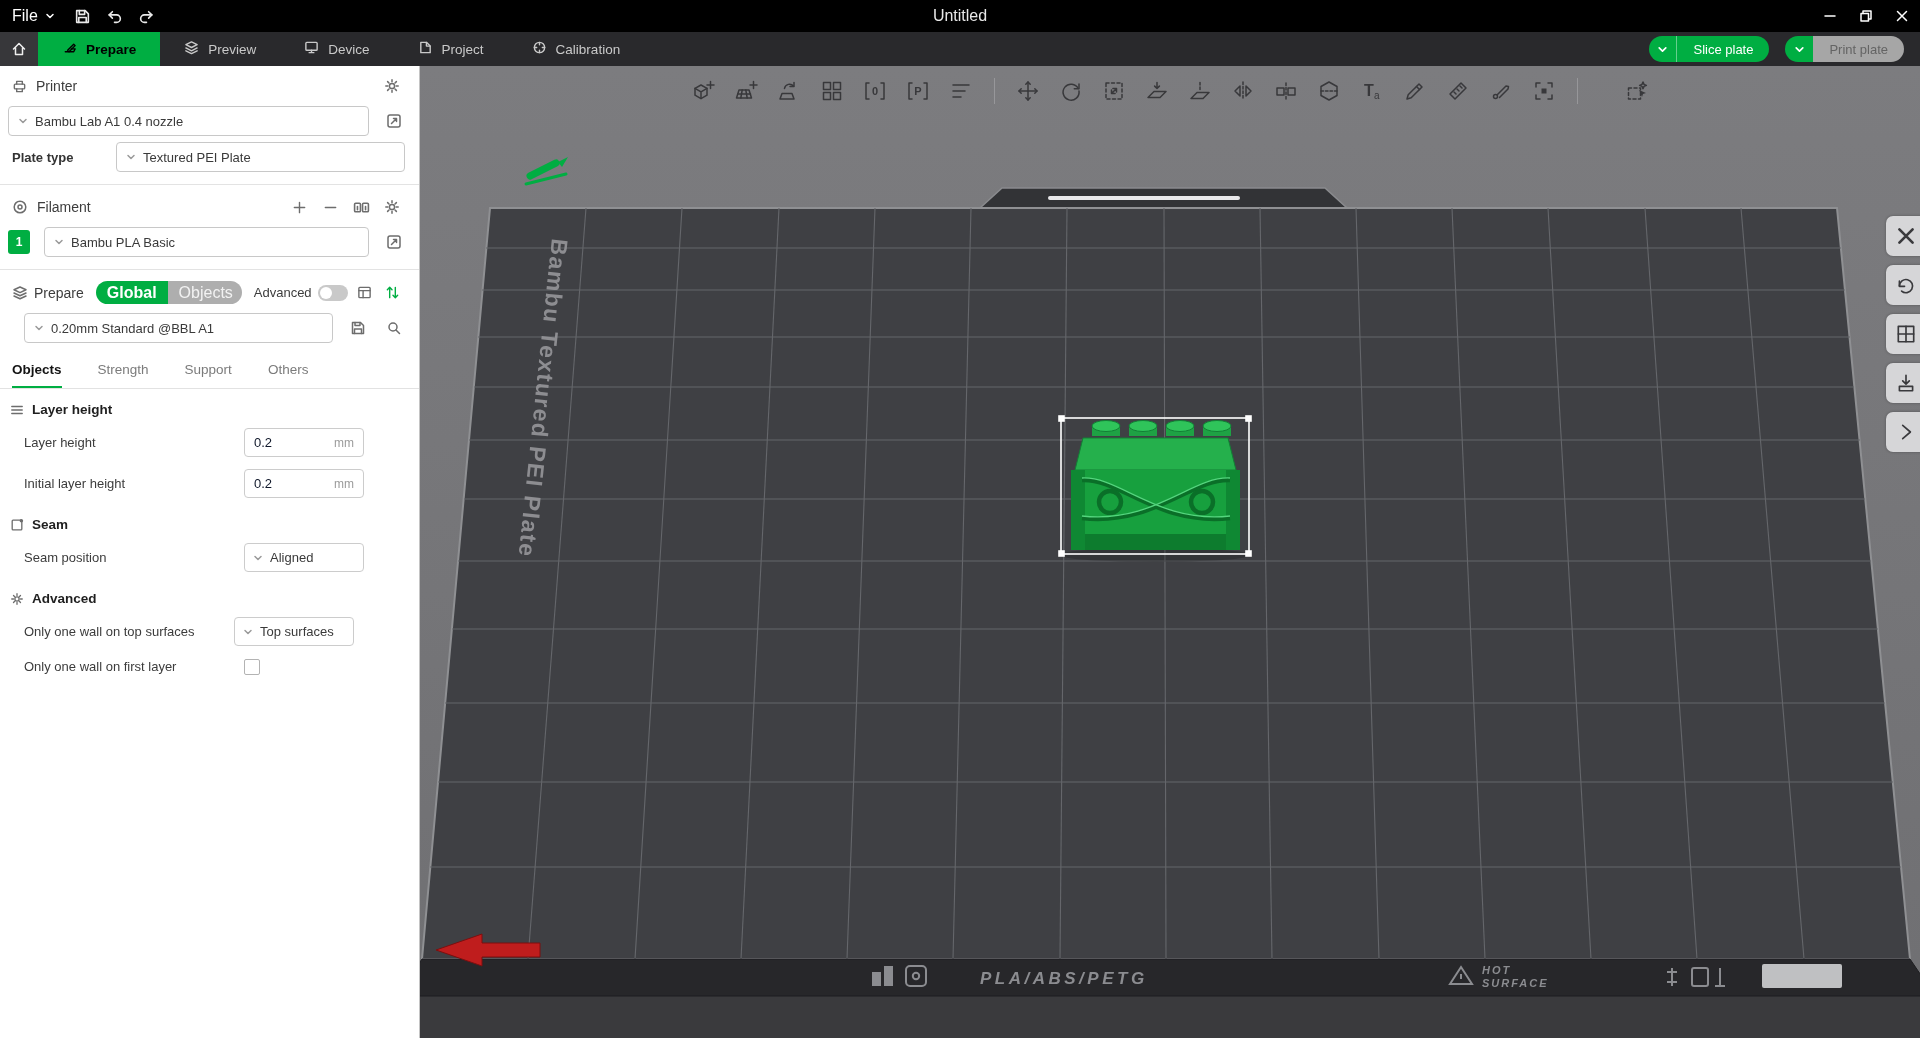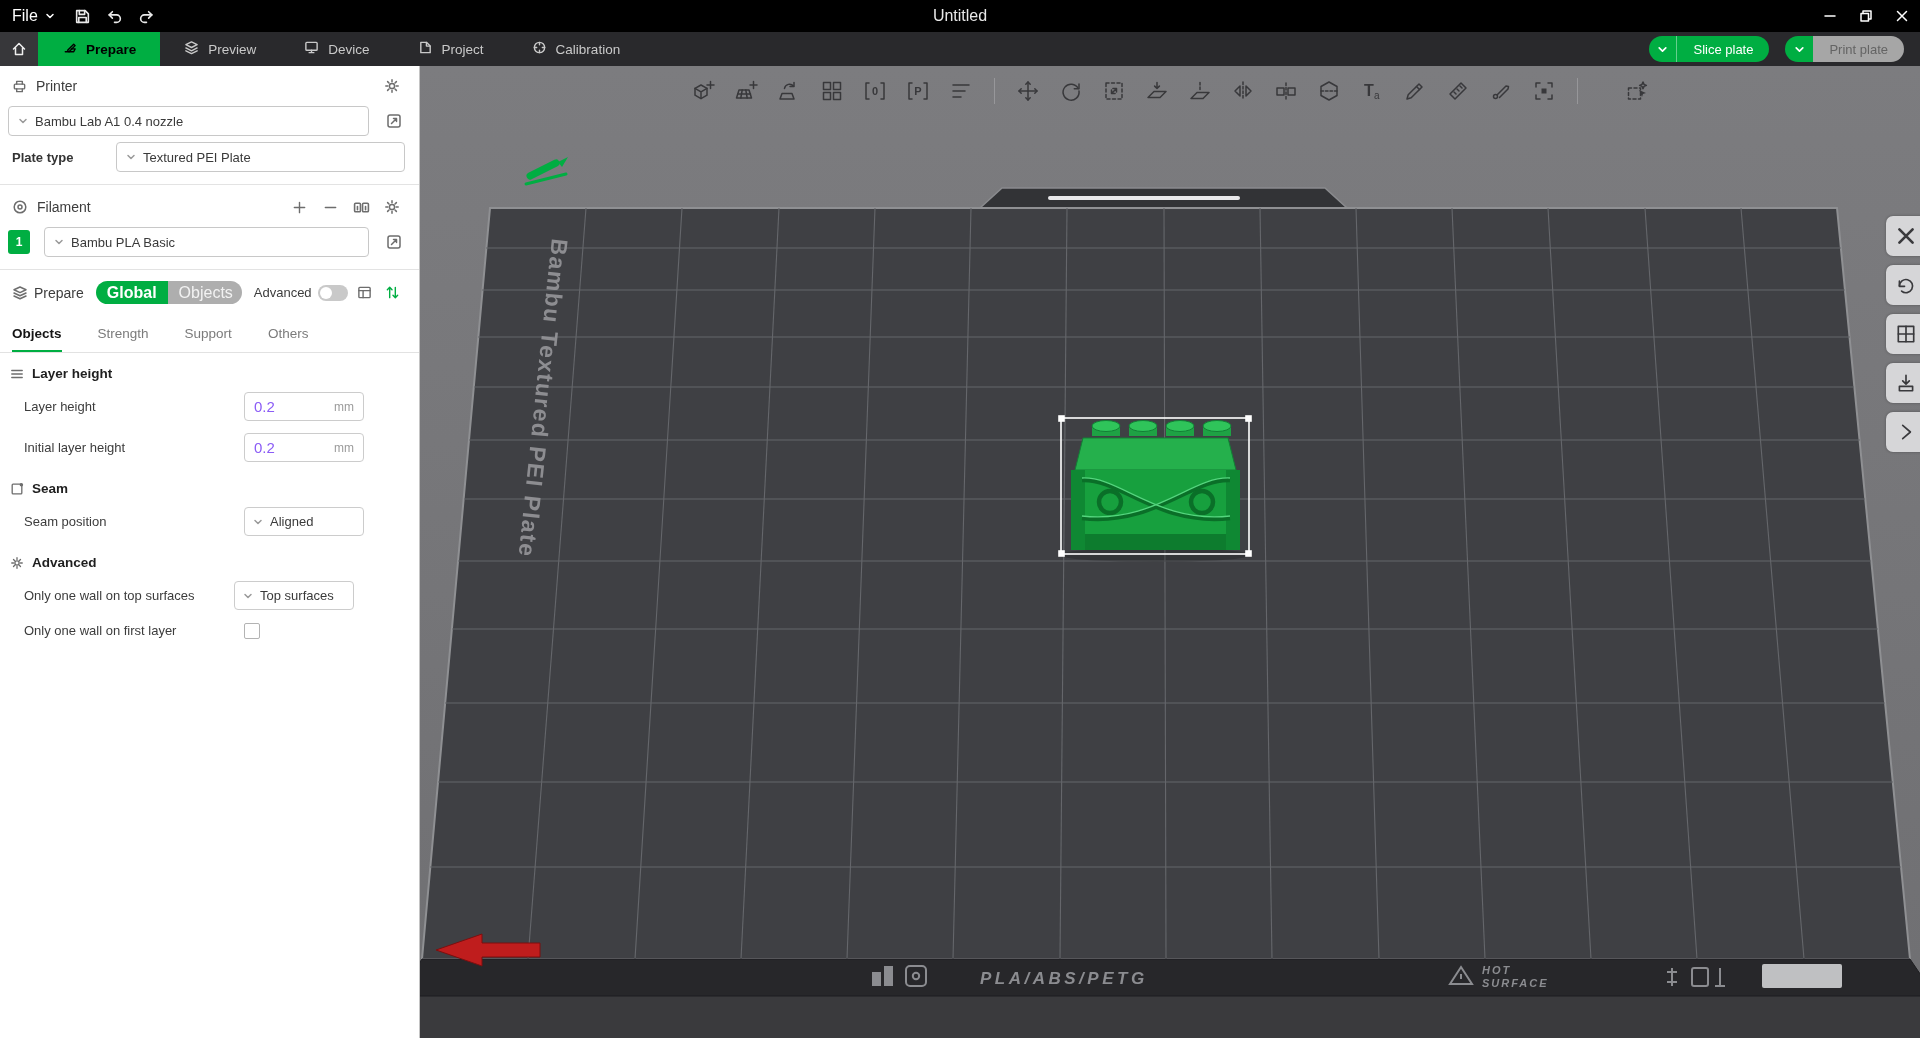--- a/index.html
+++ b/index.html
@@ -52,21 +52,21 @@
   .adv-lbl{color:#3c3c3c;font-size:13px}
   .toggle{width:30px;height:16px;border-radius:9px;background:#c9c9c9;position:relative;flex:none}
   .toggle::after{content:"";position:absolute;width:12px;height:12px;border-radius:50%;background:#fff;top:2px;left:2px}
   .ptabs{display:flex;gap:36px;padding:12px 14px 0 12px;border-bottom:1px solid #e2e2e2;margin-top:4px}
   .ptab{padding-bottom:9px;color:#7b7b7b;font-size:13.5px;cursor:default}
   .ptab.active{color:#141414;font-weight:bold;border-bottom:2px solid #00ae42}
   .group-head{display:flex;align-items:center;gap:8px;padding:13px 12px 5px 10px;font-weight:bold;color:#1f1f1f;font-size:13.5px}
   .setting-row{display:flex;align-items:center;padding:6px 55px 6px 24px}
   .setting-row .lbl{flex:1;color:#3c3c3c;padding-right:12px;line-height:1.35}
   .val-box{width:120px;height:29px;border:1px solid #ccc;border-radius:4px;display:flex;align-items:center;padding:0 9px;gap:4px;flex:none}
-  .val-box input{border:0;outline:0;width:100%;font-size:15px;color:#8b5cf6;font-family:"Liberation Sans",sans-serif}
+  .val-box input{border:0;outline:0;width:100%;font-size:13px;color:#0f172a;font-family:"Liberation Sans",sans-serif}
   .val-box .unit{color:#9b9b9b;font-size:12px;flex:none}
   .dd-box{width:120px;height:29px;border:1px solid #ccc;border-radius:4px;display:flex;align-items:center;padding:0 8px;gap:7px;color:#3a3a3a;flex:none}
   .checkbox{width:16px;height:16px;border:1px solid #b3b3b3;border-radius:2px;background:#fff;flex:none}
 
   
   .vp-toolbar{position:absolute;top:10px;left:50%;transform:translateX(-50%);display:flex;align-items:center;gap:13px;z-index:6}
   .ticon{width:30px;height:30px;display:flex;align-items:center;justify-content:center;color:#38383b}
   .tsep{width:1px;height:26px;background:#97979a;margin:0 5px}
   .ticon.far{margin-left:26px}
   .scene{position:absolute;inset:0;width:100%;height:100%}
@@ -314,20 +314,42 @@
               <path d="M2 6h12M6.5 6v7.5"></path>
             </svg>
           </span>
         <span class="icon-btn" style="color:#00ae42">
             <svg class="oi" width="15" height="15" viewBox="0 0 16 16">
               <path d="M5 2.5v11M5 2.5 2.5 5M5 2.5 7.5 5"></path>
               <path d="M11 13.5v-11M11 13.5 8.5 11M11 13.5l2.5-2.5"></path>
             </svg>
           </span>
       </div>
+      <div class="row-line" style="padding-left:24px">
+        <div class="combo">
+          <span class="chev">
+              <svg class="oi" width="10" height="10" viewBox="0 0 10 10">
+                <path d="M2 3.5l3 3 3-3"></path>
+              </svg>
+            </span>
+          <span class="ctext">0.20mm Standard @BBL A1</span>
+        </div>
+        <span class="icon-btn">
+            <svg class="oi" width="16" height="16" viewBox="0 0 16 16">
+              <path d="M2.5 2.5h8l3 3v8h-11z"></path>
+              <path d="M5 2.5v3h5v-3M4.5 13.5V9h7v4.5"></path>
+            </svg>
+          </span>
+        <span class="icon-btn">
+            <svg class="oi" width="16" height="16" viewBox="0 0 16 16">
+              <circle cx="7" cy="7" r="4"></circle>
+              <path d="M10 10l3.5 3.5"></path>
+            </svg>
+          </span>
+      </div>
 
       <div class="ptabs">
         <span class="ptab active">Objects</span>
         <span class="ptab">Strength</span>
         <span class="ptab">Support</span>
         <span class="ptab">Others</span>
       </div>
 
       <div class="group-head">
         <span class="icon-sm">

